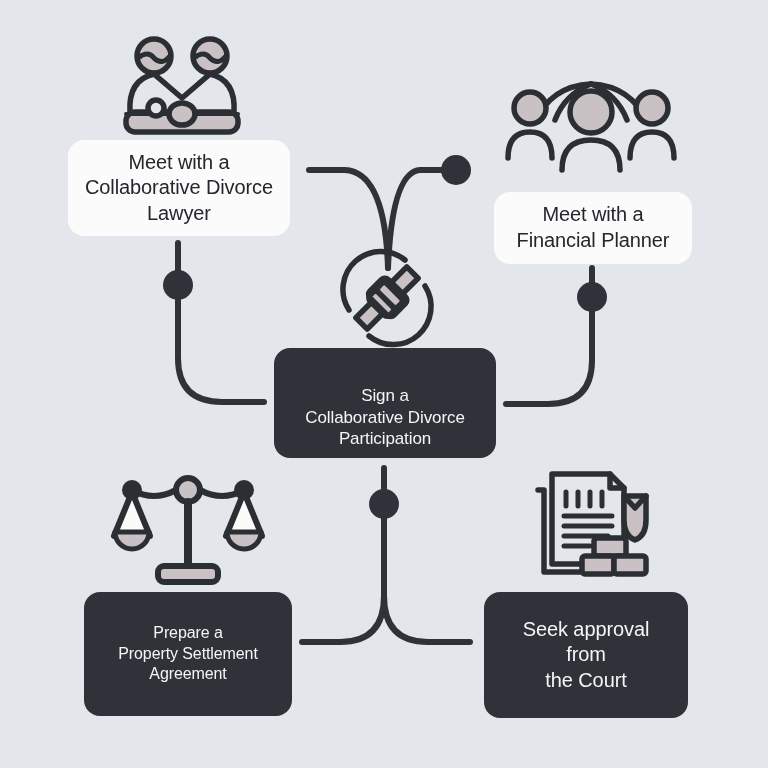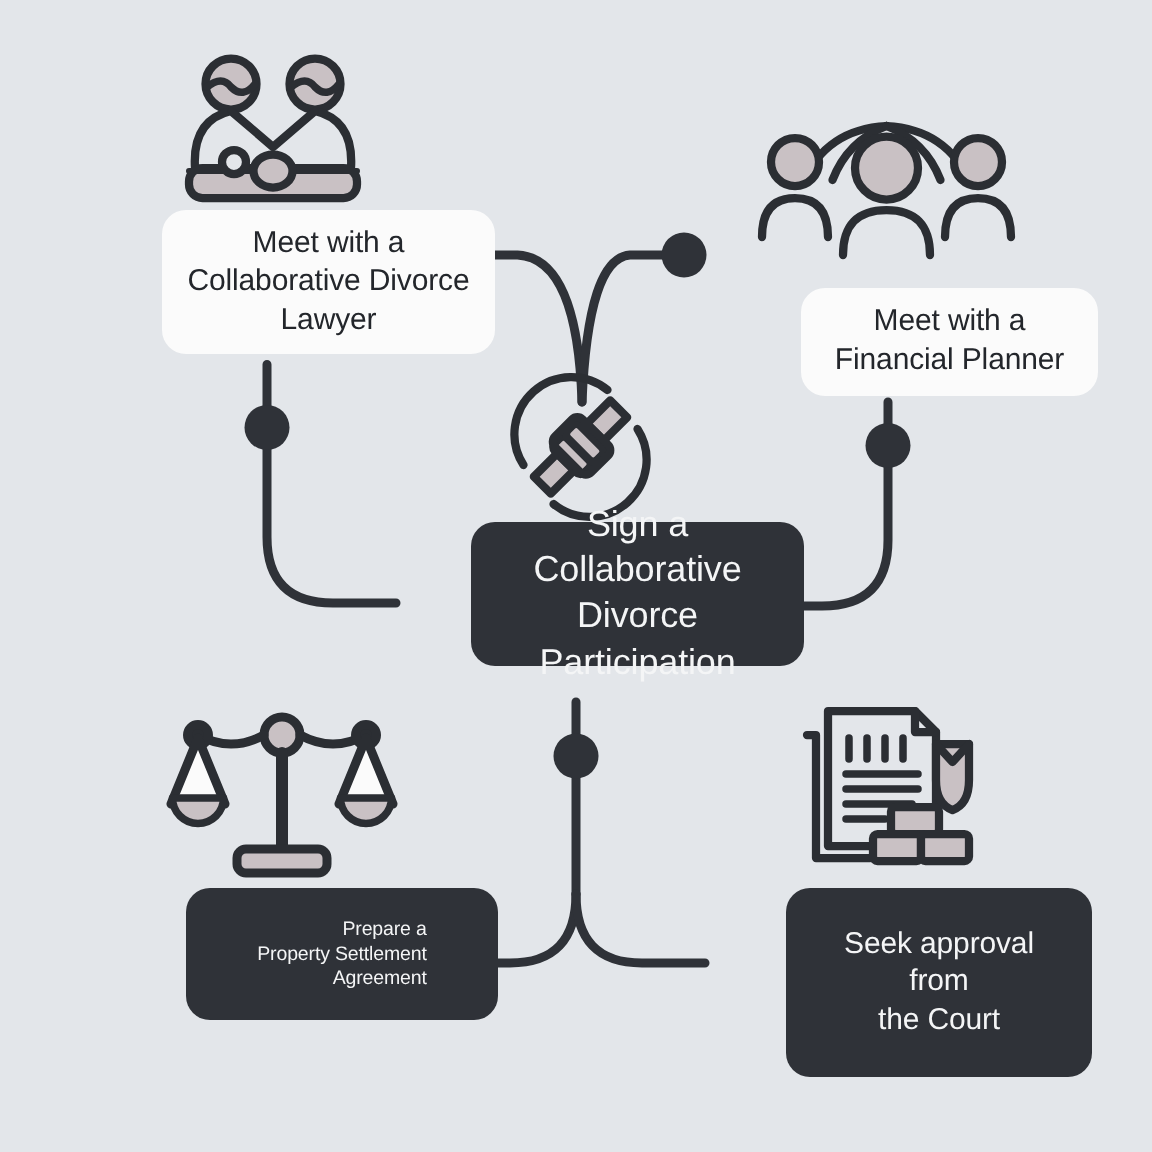--- a/index.html
+++ b/index.html
@@ -31,21 +31,20 @@
     box-sizing: border-box;
     border-radius: 16px;
     display: flex;
     align-items: center;
     justify-content: center;
     text-align: center;
     line-height: 1.28;
     letter-spacing: -0.1px;
     padding: 8px 12px;
     white-space: pre-line;
-    margin-left: 40px;
   }
   .node.light {
     background: #fbfbfb;
     color: #23262b;
   }
   .node.dark {
     background: #2f3238;
     color: #f4f5f6;
   }
   .icon-wrap {
@@ -54,22 +53,22 @@
   .icon-wrap svg {
     display: block;
     width: 100%;
     height: 100%;
     overflow: visible;
   }
 
   
   #node-lawyer   { left: 68px;  top: 140px; width: 222px; height: 96px;  font-size: 20px; }
   #node-planner  { left: 494px; top: 192px; width: 198px; height: 72px;  font-size: 20px; }
-  #node-center   { left: 274px; top: 348px; width: 222px; height: 96px; font-size: 24px; }
-  #node-property { left: 84px;  top: 592px; width: 208px; height: 88px; font-size: 13px; text-align: right; }
+  #node-center   { left: 274px; top: 348px; width: 222px; height: 110px; font-size: 17px; align-items: flex-end; }
+  #node-property { left: 84px;  top: 592px; width: 208px; height: 124px; font-size: 16px; }
   #node-court    { left: 484px; top: 592px; width: 204px; height: 126px; font-size: 20px; }
 
   
   #icon-couple    { left: 118px; top: 34px;  width: 128px; height: 108px; }
   #icon-advisors  { left: 496px; top: 74px;  width: 190px; height: 100px; }
   #icon-handshake { left: 335px; top: 248px; width: 104px; height: 100px; }
   #icon-scales    { left: 112px; top: 474px; width: 152px; height: 112px; }
   #icon-court     { left: 520px; top: 468px; width: 136px; height: 118px; }
 </style>
 </head>

